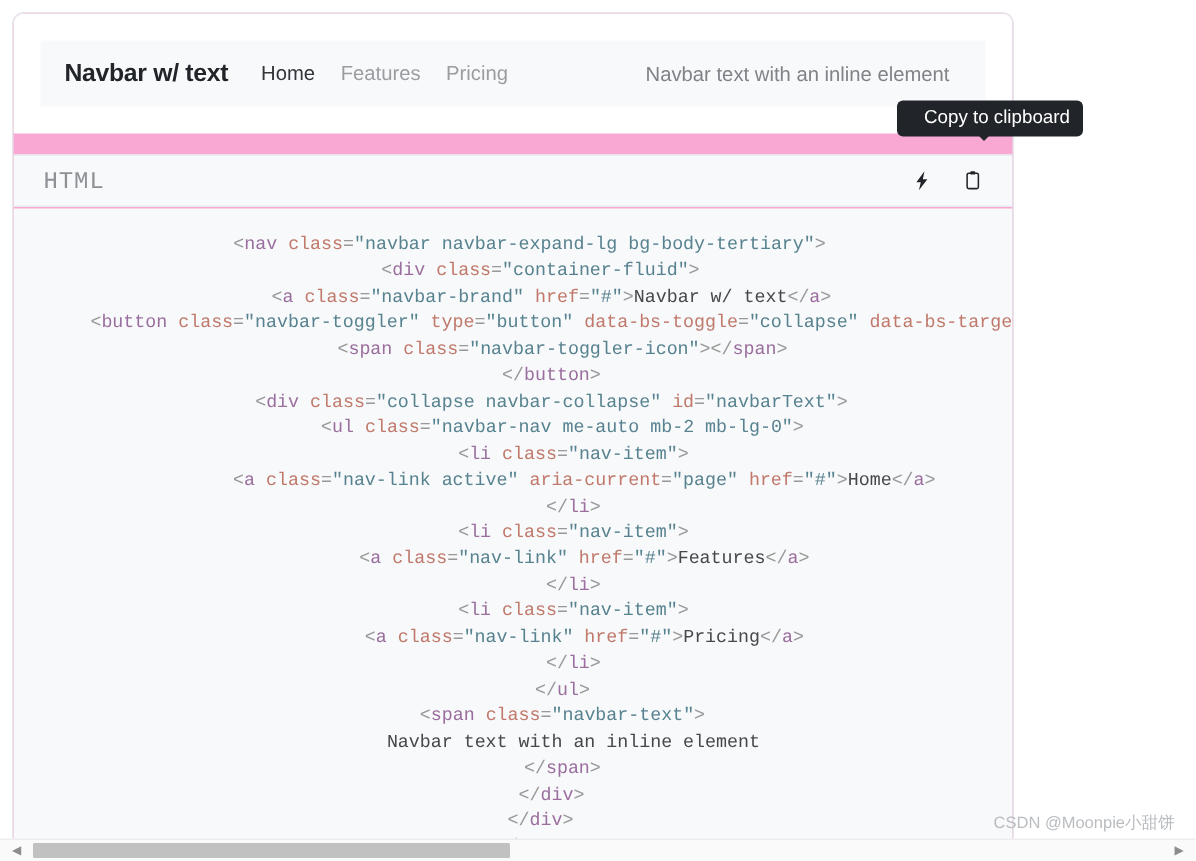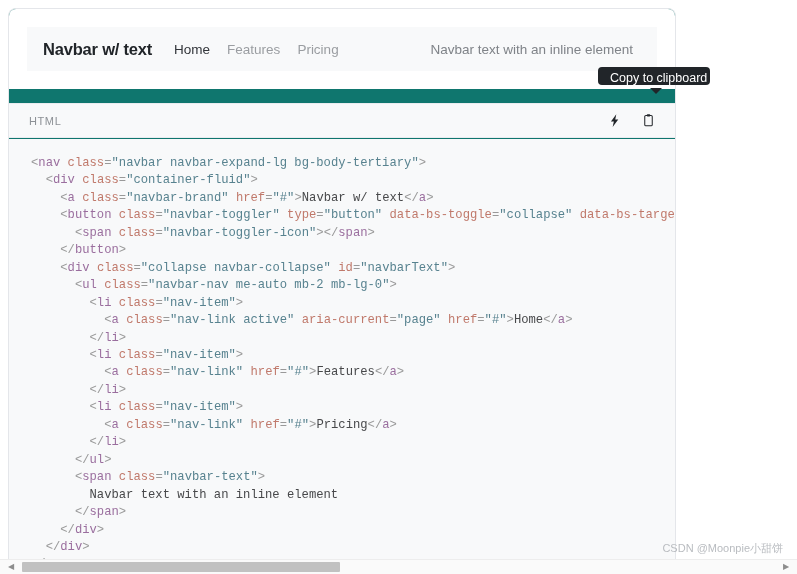--- a/index.html
+++ b/index.html
@@ -19,26 +19,27 @@
     background: #ffffff;
   }
 
   
   .example-card {
     position: absolute;
     left: 8px;
     top: 8px;
     width: 668px;
     height: 566px;
-    background: #0f766e;
+    background: #f9a8d4;
     border: 1px solid #e4e6ea;
     border-bottom: none;
     border-radius: 8px 8px 0 0;
     box-sizing: border-box;
     overflow: hidden;
+    text-align: center;
   }
 
   
   .preview-area {
     position: absolute;
     left: 0;
     top: 0;
     right: 0;
     height: 80px;
     background: #ffffff;
@@ -100,24 +101,24 @@
     background: #f8f9fa;
     border-top: 1px solid #e9ecef;
     border-bottom: 1px solid #e9ecef;
     display: flex;
     align-items: center;
     padding: 0 18px 0 20px;
     box-sizing: border-box;
   }
 
   .toolbar-lang {
-    font-size: 11px;
+    font-size: 16px;
     color: #8d9196;
     letter-spacing: 0.6px;
-    font-family: Liberation Sans, sans-serif;
+    font-family: Liberation Mono, monospace;
   }
 
   .toolbar-actions {
     margin-left: auto;
     display: flex;
     align-items: center;
     gap: 16px;
   }
 
   .tb-icon {
@@ -129,27 +130,27 @@
     color: #212529;
     cursor: pointer;
   }
   .tb-icon svg { display: block; }
 
   
   .tooltip {
     position: absolute;
     left: 598px;
     top: 67px;
-    height: 18px;
+    height: 24px;
     max-width: 88px;
     background: #212529;
     color: #ffffff;
     font-size: 12.5px;
     line-height: 22px;
-    padding: 0 12px;
+    padding: 0 18px;
     border-radius: 4px;
     overflow: hidden;
     white-space: nowrap;
     box-sizing: content-box;
     z-index: 40;
     text-align: right;
   }
   .tooltip-arrow {
     position: absolute;
     left: 650px;

